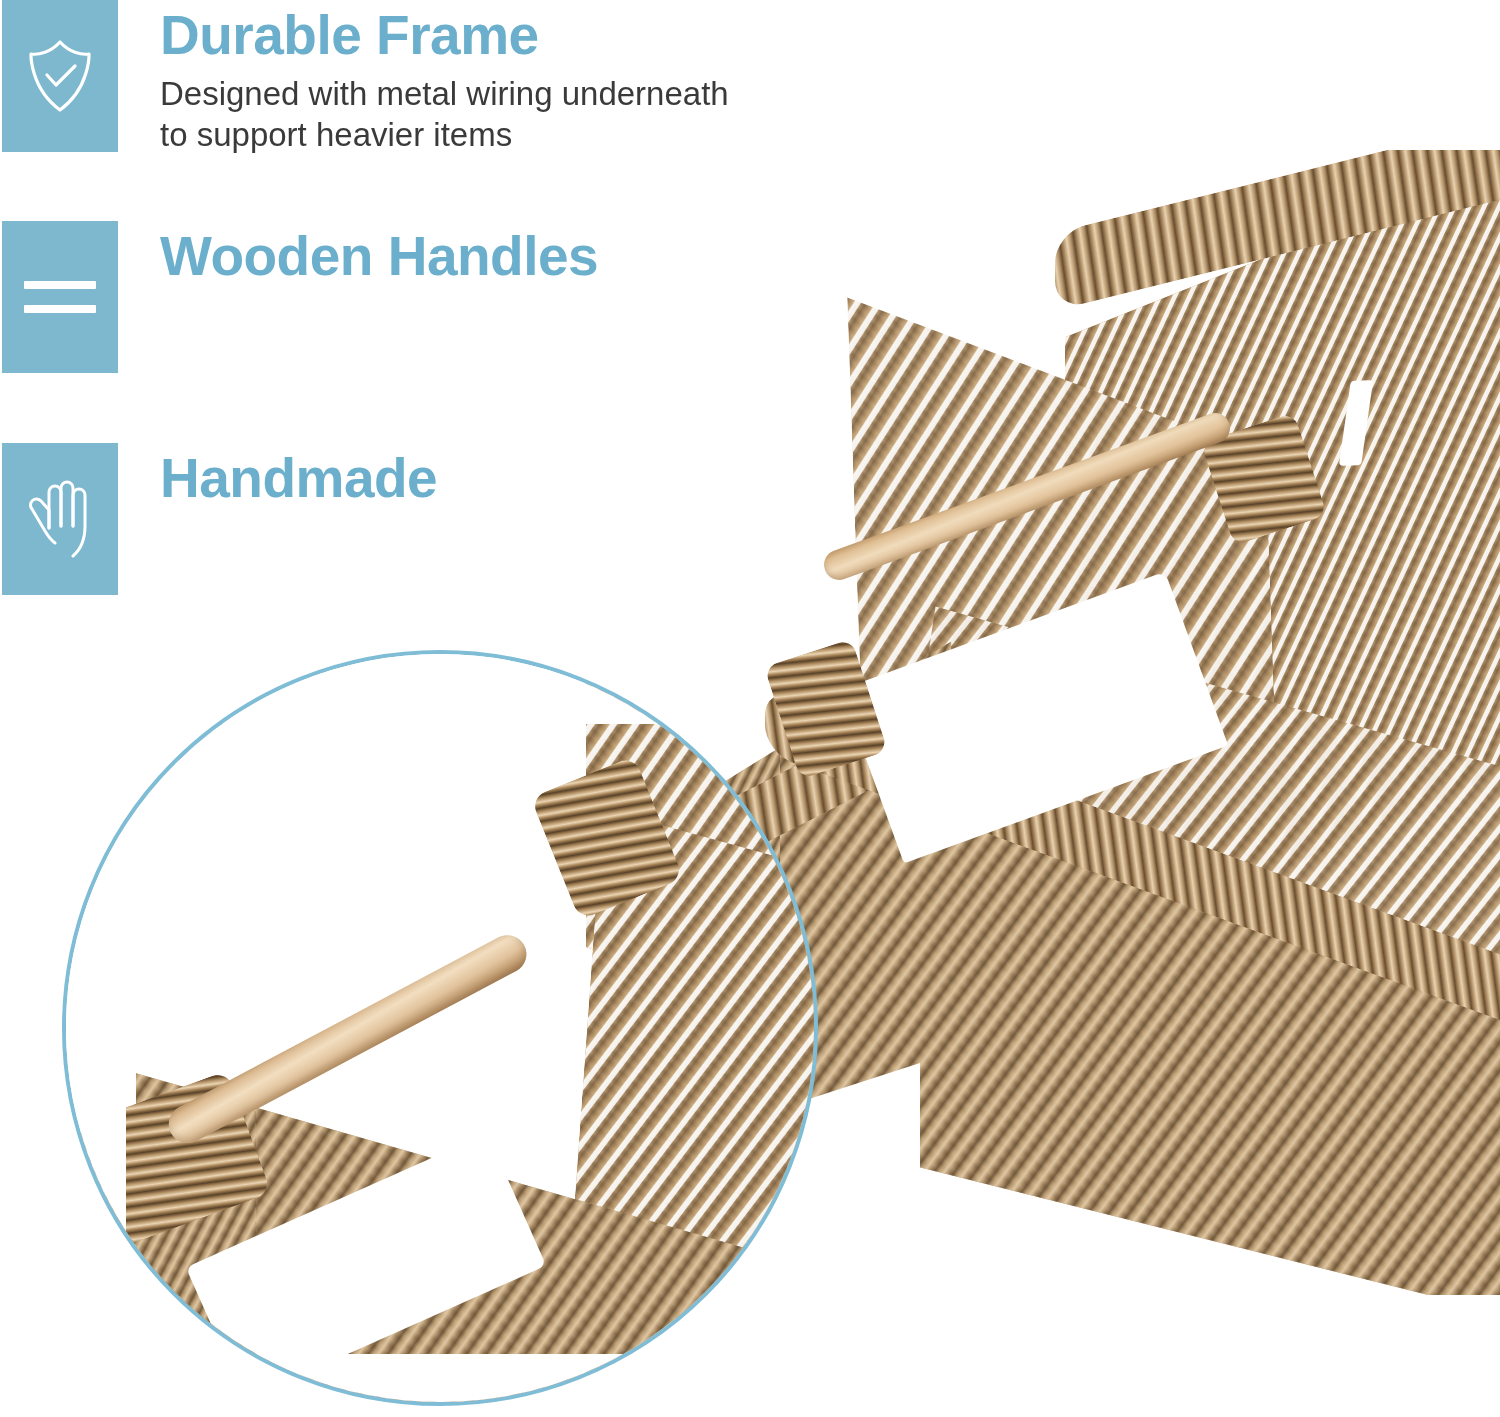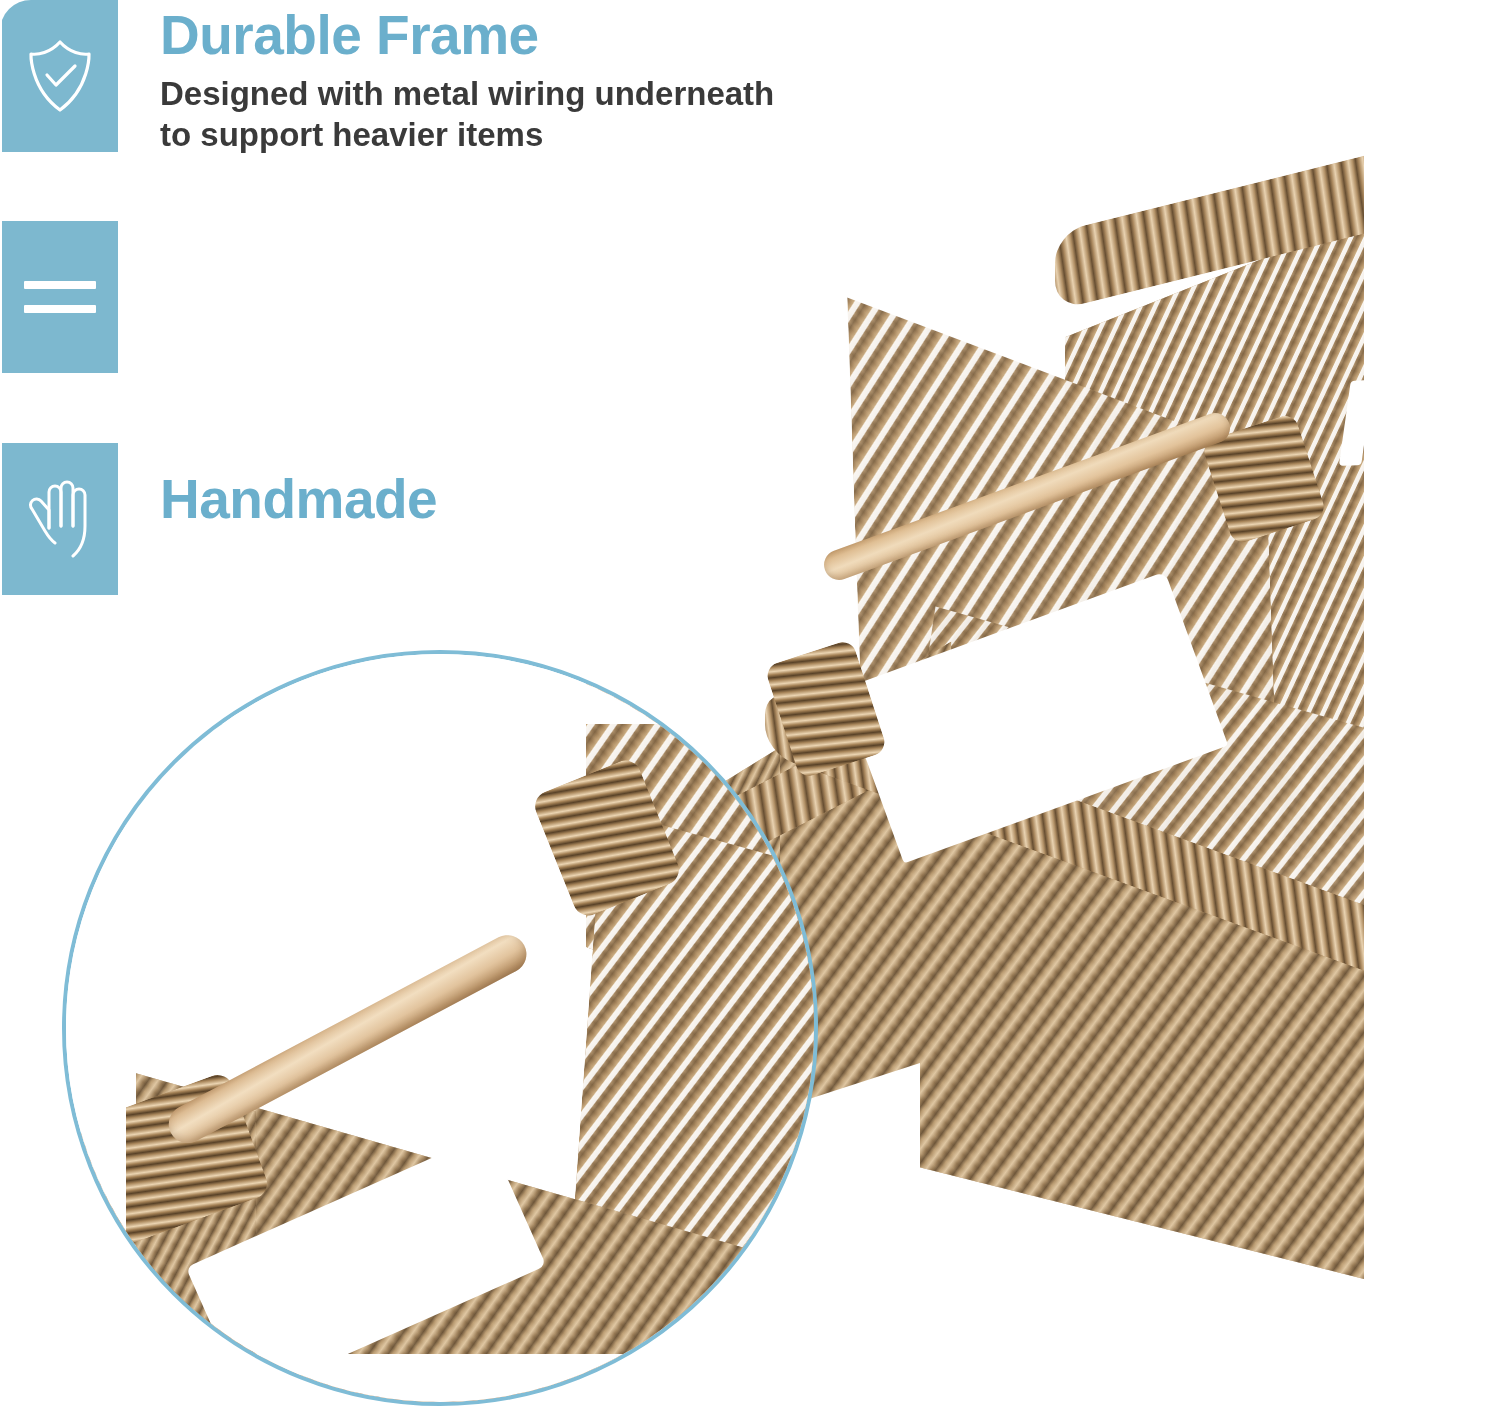--- a/index.html
+++ b/index.html
@@ -7,25 +7,24 @@
     padding: 0;
     background: #ffffff;
   }
   body {
     font-family: "Liberation Sans", sans-serif;
     -webkit-font-smoothing: antialiased;
   }
 
   #page {
     position: relative;
-    width: 1364px;
+    width: 1500px;
     height: 1417px;
     background: #ffffff;
     overflow: hidden;
-    border-radius: 31px;
   }
 
   
   .features {
     position: absolute;
     left: 0;
     top: 0;
     width: 860px;
     z-index: 40;
   }
@@ -66,29 +65,29 @@
     margin: 0;
     color: #6BAFCC;
     font-size: 55px;
     font-weight: bold;
     line-height: 1.0;
     letter-spacing: -0.5px;
     white-space: nowrap;
   }
   .feature-1 .feature-title { padding-top: 8px; }
   .feature-2 .feature-title { padding-top: 8px; }
-  .feature-3 .feature-title { padding-top: 8px; margin-top: 21px; }
+  .feature-3 .feature-title { padding-top: 8px; }
 
   .feature-body {
     margin: 0;
     padding-top: 10px;
     color: #3A3A3A;
     font-size: 33px;
     line-height: 1.25;
-    font-weight: 700;
+    font-weight: 400;
     white-space: pre-line;
   }
 
   
   .photo-stage {
     position: absolute;
     left: 0;
     top: 0;
     width: 1500px;
     height: 1417px;
@@ -532,20 +531,21 @@
     </div>
 
     <div class="feature feature-2">
       <div class="icon-box">
         <svg width="80" height="60" viewBox="0 0 80 60" fill="none" aria-hidden="true">
           <rect x="4" y="14" width="72" height="8" rx="1" fill="#ffffff"></rect>
           <rect x="4" y="38" width="72" height="8" rx="1" fill="#ffffff"></rect>
         </svg>
       </div>
       <div class="feature-text">
+        <h2 class="feature-title">Wooden Handles</h2>
       </div>
     </div>
 
     <div class="feature feature-3">
       <div class="icon-box">
         <svg width="72" height="86" viewBox="0 0 72 86" fill="none" aria-hidden="true">
           <g stroke="#ffffff" stroke-width="3" fill="none" stroke-linecap="round" stroke-linejoin="round">
             <path d="M25 52 V16 a6 6 0 0 1 12 0 V50"></path>
             <path d="M37 50 V12 a6 6 0 0 1 12 0 V50"></path>
             <path d="M49 50 V19 a6 6 0 0 1 12 0 V50 c0 14 -5 24 -12 30"></path>

